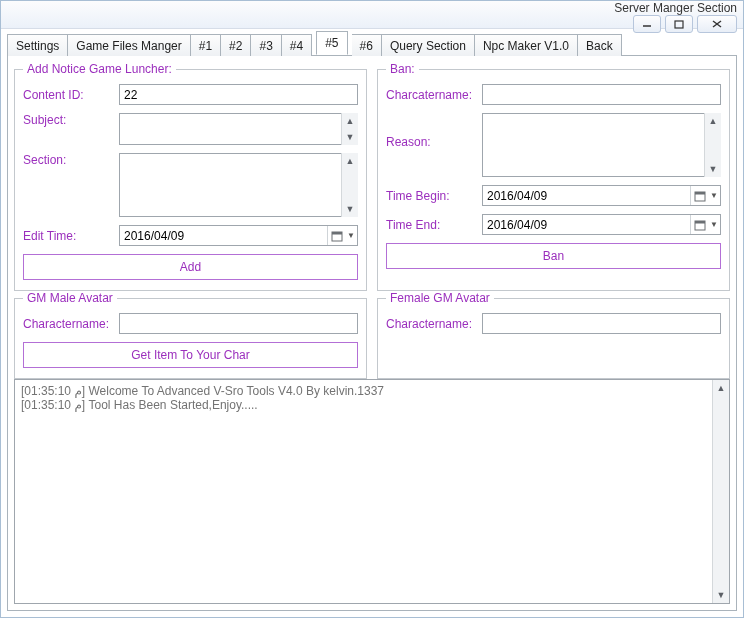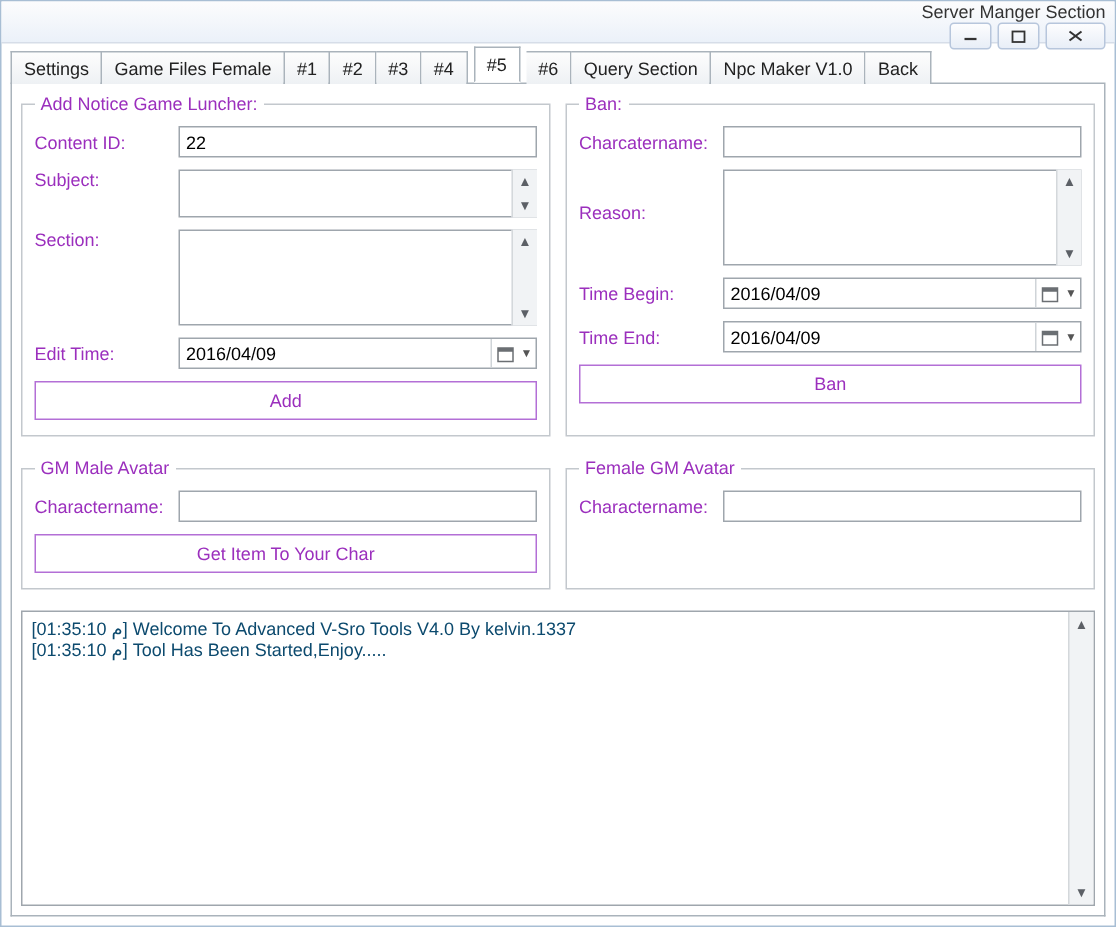--- a/index.html
+++ b/index.html
@@ -13,21 +13,21 @@
 .titlebar .wbtn { width: 28px; height: 18px; border: 1px solid #b7c6dc; border-radius: 3px; background: linear-gradient(#fdfdfe,#e8eef7); display: flex; align-items: center; justify-content: center; color: #3a3a3a; font-size: 11px; }
 .titlebar .wbtn.close { width: 40px; }
 
 .client { flex: 1; padding: 4px 6px 6px 6px; display: flex; flex-direction: column; overflow: hidden; }
 
 .tabs { display: flex; align-items: flex-end; height: 23px; border-bottom: 1px solid #aab3bb; }
 .tab { height: 22px; padding: 0 8px; border: 1px solid #aab3bb; border-bottom: none; background: linear-gradient(#fdfdfd,#eef1f4); margin-right: 0px; display: flex; align-items: center; color: #222; cursor: default; position: relative; top: 1px; }
 .tab + .tab { border-left: none; }
 .tab.active { background: #fff; height: 24px; top: 0; border-bottom: 1px solid #fff; z-index: 2; margin-left: 4px; margin-right: 4px; border-left: 1px solid #aab3bb; }
 
-.pane { flex: 1; border: 1px solid #aab3bb; border-top: none; padding: 6px; display: flex; flex-direction: column; gap: 14px; overflow: hidden; }
+.pane { flex: 1; border: 1px solid #aab3bb; border-top: none; padding: 6px; display: flex; flex-direction: column; gap: 0; overflow: hidden; }
 
 .row2 { display: grid; grid-template-columns: 1fr 1fr; gap: 10px; }
 fieldset { border: 1px solid #c3c8cd; padding: 8px 8px 10px 8px; }
 legend { color: #9b2fbd; padding: 0 4px; font-size: 12px; }
 
 .frow { display: grid; grid-template-columns: 90px 1fr; align-items: center; margin-bottom: 8px; gap: 6px; }
 .frow.top { align-items: flex-start; }
 .flabel { color: #9b2fbd; }
 input[type=text] { height: 21px; border: 1px solid #9fa6ad; padding: 0 4px; background: #fff; }
 textarea { width: 100%; border: 1px solid #9fa6ad; background: #fff; resize: none; padding: 2px 4px; }
@@ -37,21 +37,21 @@
 
 .dtp { display: flex; align-items: center; border: 1px solid #9fa6ad; height: 21px; background: #fff; }
 .dtp span { flex: 1; padding: 0 4px; }
 .dtp .cal { width: 18px; height: 19px; border-left: 1px solid #cfd4d8; display: flex; align-items: center; justify-content: center; }
 .dtp .cal svg { width: 12px; height: 12px; }
 .dtp .dv { width: 12px; height: 19px; display: flex; align-items: center; justify-content: center; color: #555; font-size: 8px; }
 
 .bigbtn { width: 100%; height: 26px; border: 1px solid #b36fd6; background: #fff; color: #9b2fbd; display: flex; align-items: center; justify-content: center; margin-top: 4px; cursor: default; }
 
 .log { flex: 1; border: 1px solid #9fa6ad; padding: 4px 6px; overflow: auto; position: relative; background: #fff; }
-.log-line { white-space: pre; color: #0c4a6e; font-size: 12px; }
+.log-line { white-space: pre; color: #737373; font-size: 12px; }
 .log-scroll { position: absolute; right: 0; top: 0; bottom: 0; width: 17px; background: #f1f3f5; border-left: 1px solid #d4d8db; display: flex; flex-direction: column; justify-content: space-between; }
 .log-scroll .arr { height: 16px; display: flex; align-items: center; justify-content: center; color: #5c6066; font-size: 9px; }
 </style>
 </head>
 <body>
 
 <div class="window">
   <div class="titlebar">
     <div class="appicon"></div>
     <div class="title">Server Manger Section</div>
@@ -71,21 +71,21 @@
             <line x1="2" y1="2" x2="10" y2="8" stroke="#333" stroke-width="1.4"></line>
             <line x1="10" y1="2" x2="2" y2="8" stroke="#333" stroke-width="1.4"></line>
           </svg>
         </div>
     </div>
   </div>
 
   <div class="client">
     <div class="tabs">
       <div class="tab">Settings</div>
-      <div class="tab">Game Files Female</div>
+      <div class="tab">Game Files Manger</div>
       <div class="tab">#1</div>
       <div class="tab">#2</div>
       <div class="tab">#3</div>
       <div class="tab">#4</div>
       <div class="tab active">#5</div>
       <div class="tab">#6</div>
       <div class="tab">Query Section</div>
       <div class="tab">Npc Maker V1.0</div>
       <div class="tab">Back</div>
     </div>

